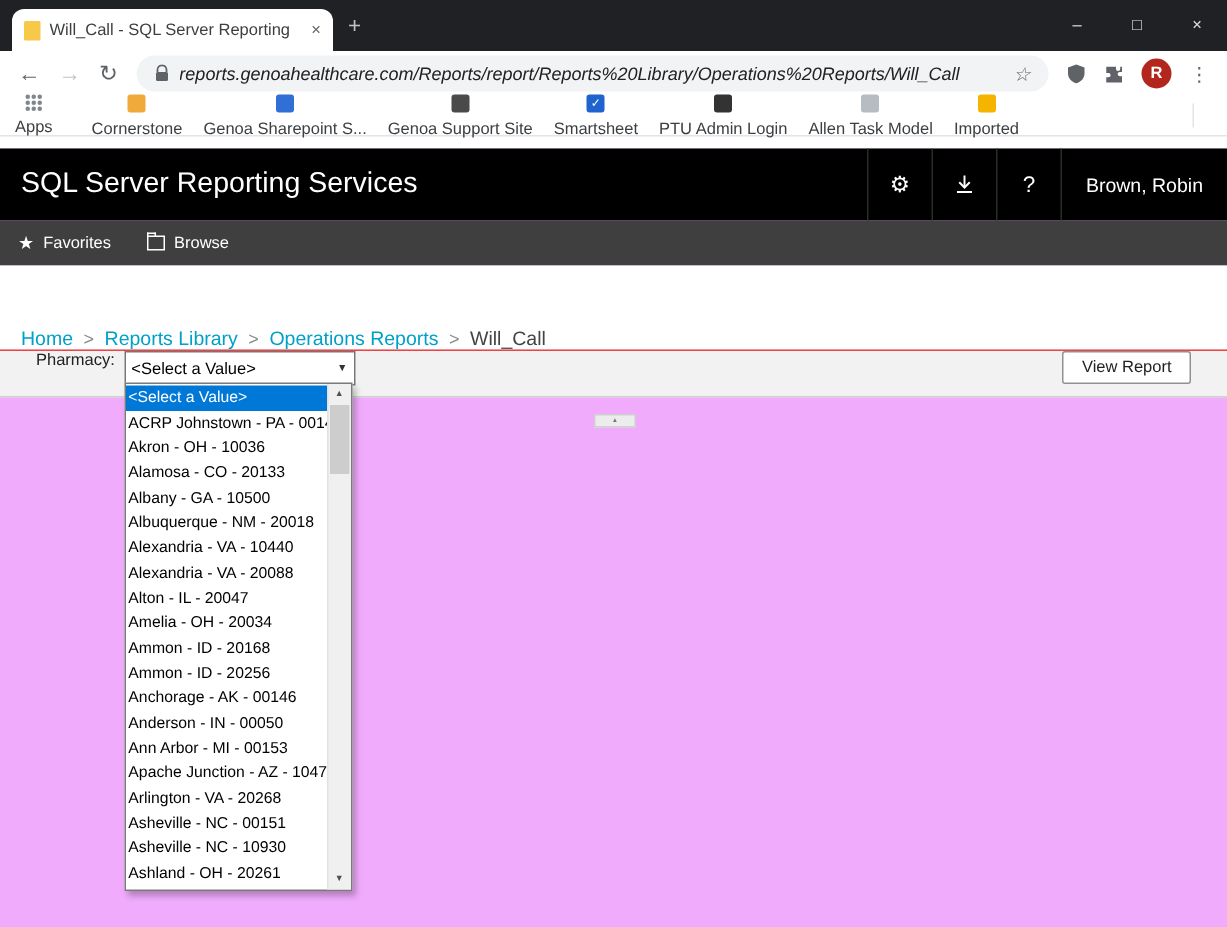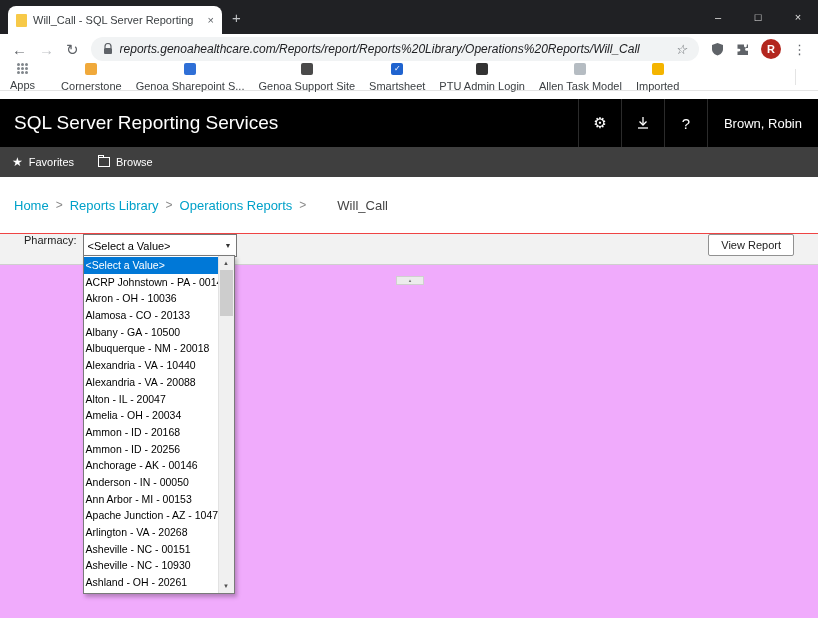--- a/index.html
+++ b/index.html
@@ -52,26 +52,26 @@
   .hdr-user{display:flex;align-items:center;padding:0 16px;font-size:13px;border-left:1px solid #2b2b2b;}
 
   .fav-bar{height:30px;background:#3f3f3f;display:flex;align-items:center;gap:24px;
            padding:0 12px;color:#fff;font-size:11px;}
   .fav-item{display:flex;align-items:center;gap:6px;}
   .star{font-size:12px;}
   .browse-ic{width:10px;height:8px;border:1px solid #fff;position:relative;}
   .browse-ic::before{content:"";position:absolute;top:-3px;left:-1px;width:4px;height:2px;
                      border:1px solid #fff;border-bottom:none;}
 
-  .breadcrumb-zone{height:56px;display:flex;align-items:center;padding:0 14px;font-size:13px;background:#fff;}
+  .breadcrumb-zone{height:56px;display:flex;align-items:flex-end;padding:0 14px;font-size:13px;background:#fff;}
   .crumbs{display:flex;align-items:center;}
   .crumb{display:flex;align-items:center;}
   .crumb a{color:#00a1c9;text-decoration:none;}
   .sep{color:#8a8a8a;margin:0 7px;font-size:12px;}
-  .current{color:#444;margin-left:24px;}
+  .current{color:#444;}
 
   .param-bar{height:30px;background:#f2f2f2;border-top:1px solid #ef4444;border-bottom:1px solid #cfcfcf;
              display:flex;align-items:flex-start;padding:0 24px;}
   .param-label{font-size:11px;color:#222;margin-right:6px;}
   .select-box{width:148px;height:21px;background:#fff;border:1px solid #767676;display:flex;
               align-items:center;padding-left:4px;font-size:11px;position:relative;}
   .select-value{flex:1;white-space:nowrap;overflow:hidden;}
   .select-arrow{width:15px;font-size:7px;color:#333;display:flex;align-items:center;
                 justify-content:center;flex:none;}
   .view-report{margin-left:auto;height:22px;padding:0 12px;background:#fff;border:1px solid #919191;

